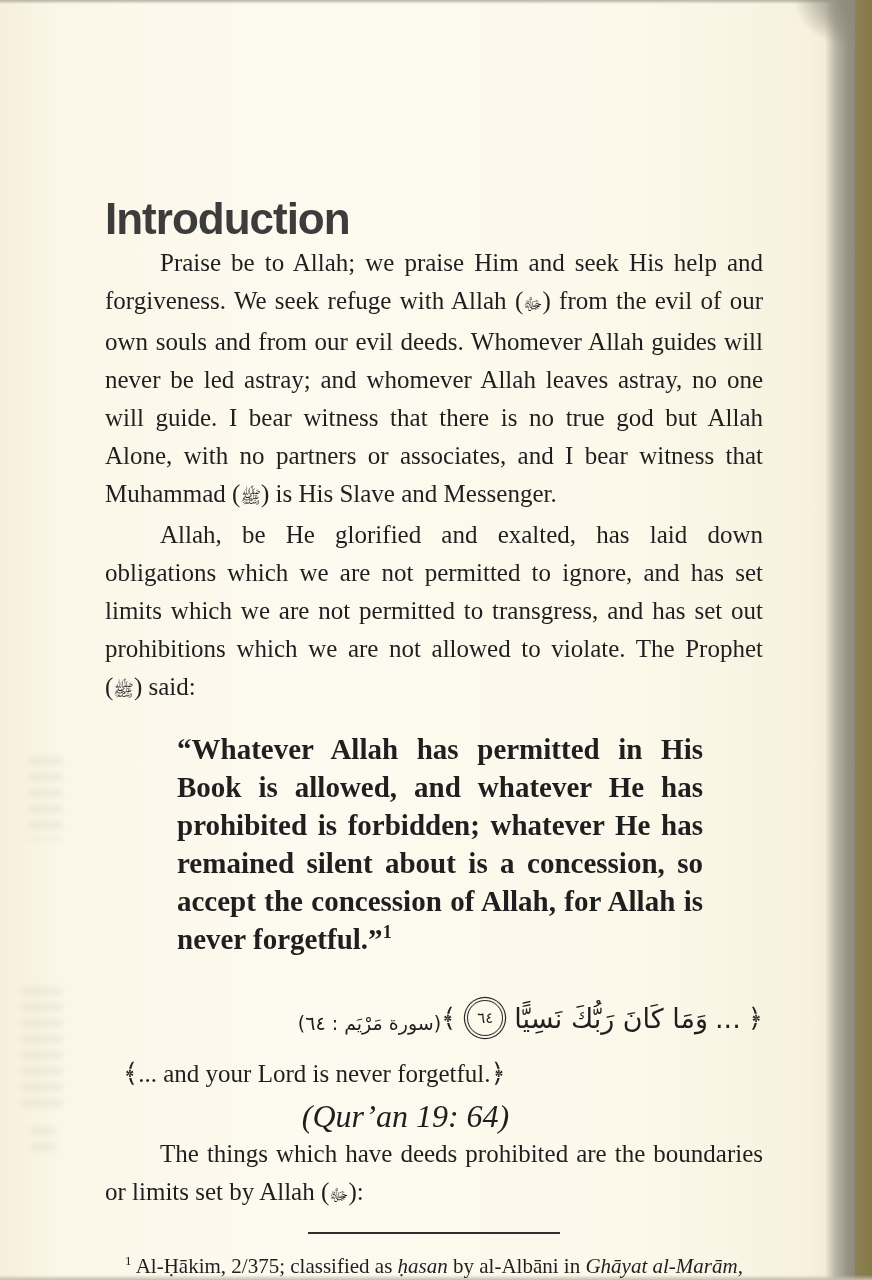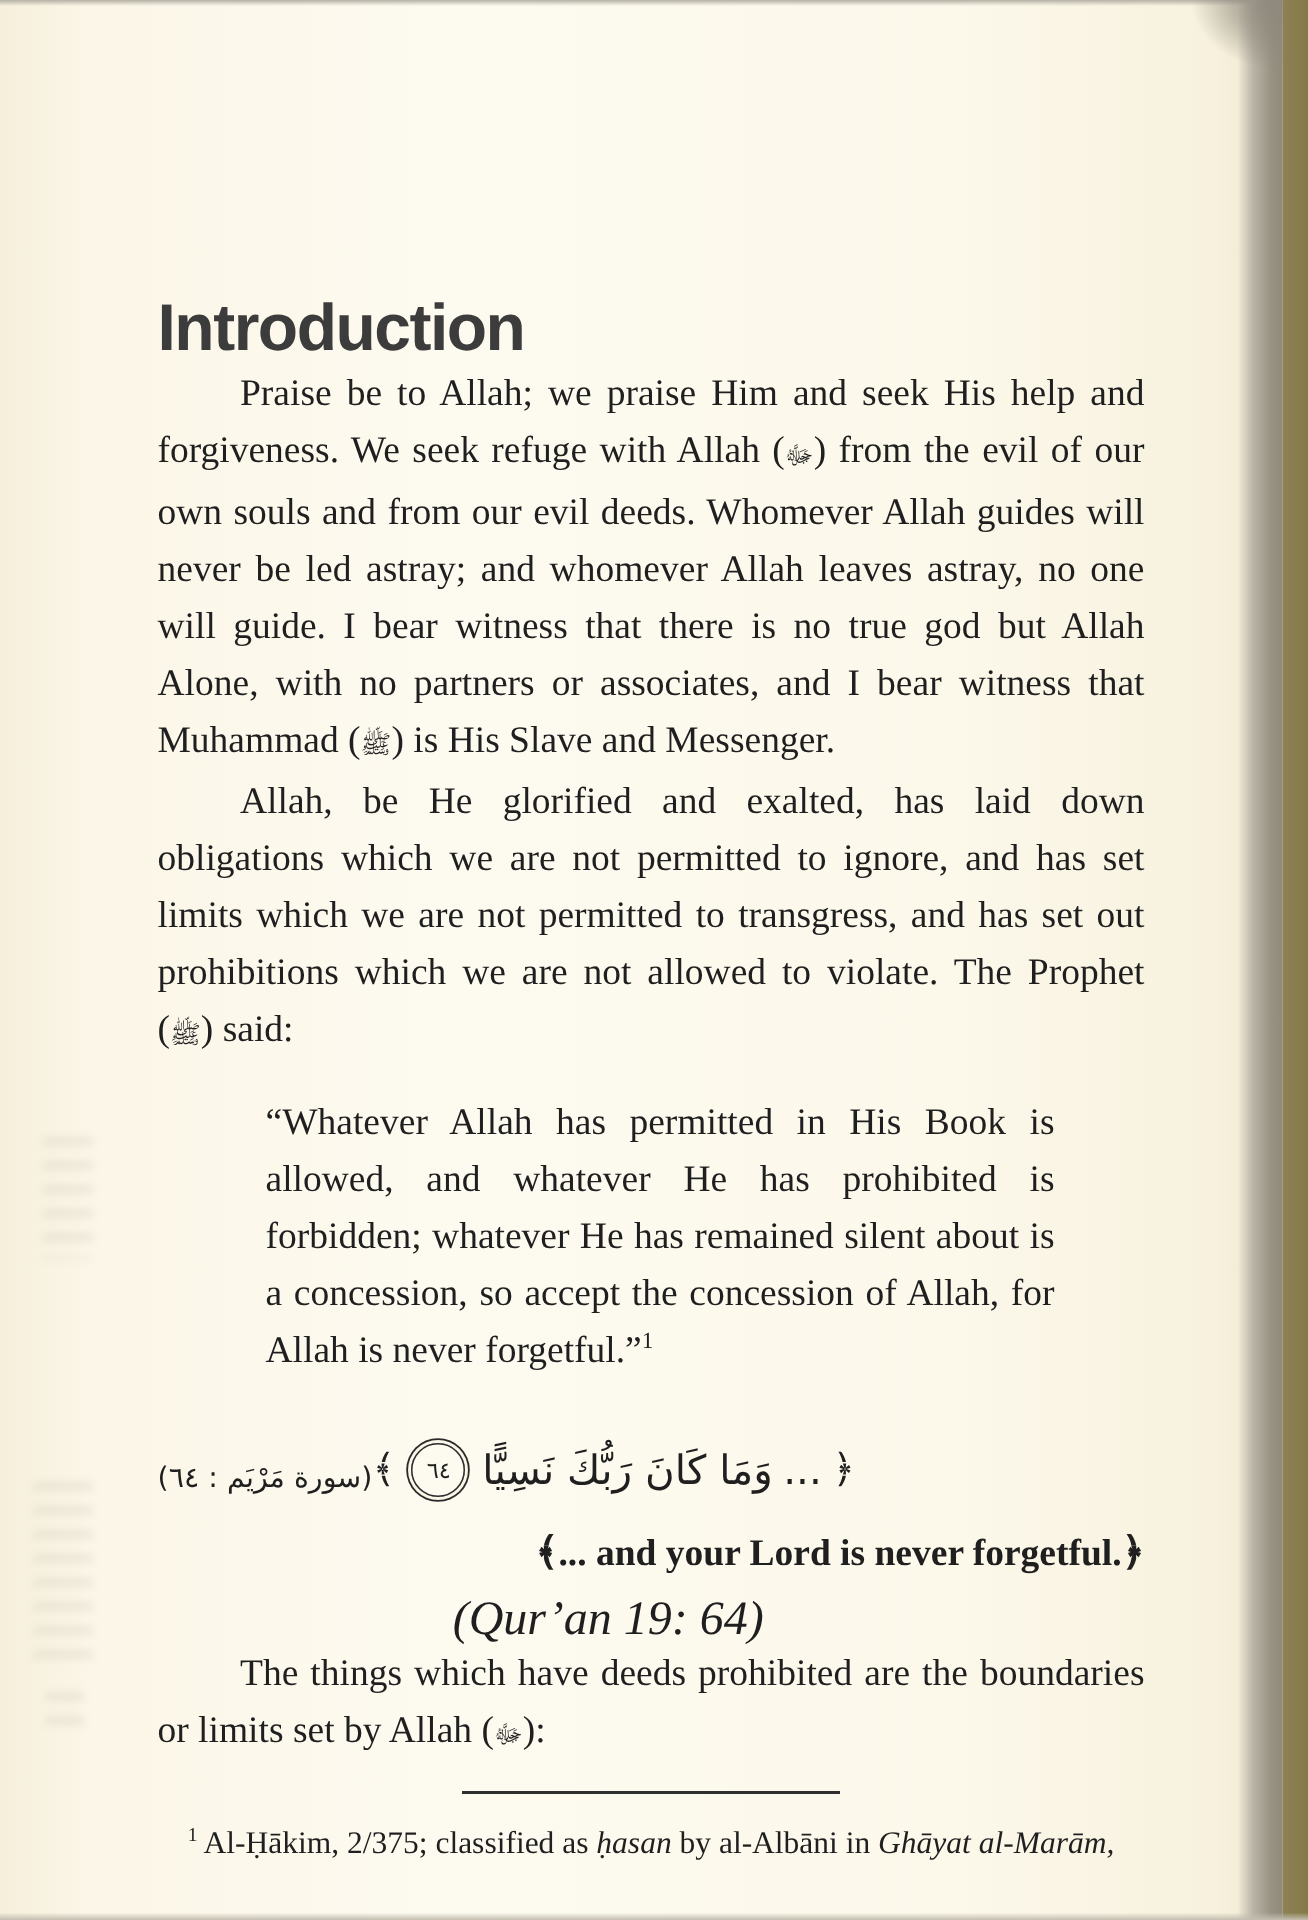--- a/index.html
+++ b/index.html
@@ -42,44 +42,44 @@
     color:var(--title,#3c3c3c);
   }
   p.body{
     margin:0;font-size:25px;line-height:38px;text-align:justify;
   }
   .indent{text-indent:55px;}
   .p1{margin-top:53px;}
   .p2{margin-top:19px;}
   .quote{
     margin:21px 0 0 72px;width:526px;
-    font-size:25px;line-height:38px;text-align:justify;
+    font-size:29px;line-height:38px;text-align:justify;font-weight:bold;
   }
   .ayah-intro{margin-top:23px;text-align:left;}
   .verse-row{
-    display:flex;justify-content:flex-start;align-items:flex-end;
+    display:flex;justify-content:flex-end;align-items:flex-end;
     margin-top:16px;min-height:62px;
   }
   .sura-ref{
     font-family:"DejaVu Sans", sans-serif;
     font-size:19px;padding-bottom:2px;direction:rtl;unicode-bidi:isolate;
   }
   .arabic-verse{
     font-family:"DejaVu Sans", sans-serif;
     font-size:27px;display:inline-flex;align-items:center;gap:7px;
     direction:ltr;
   }
   .ornate{font-size:26px;line-height:1;}
   .ayah-circle{
     display:inline-flex;align-items:center;justify-content:center;
     width:34px;height:34px;border:1.6px solid #2a2a2a;border-radius:50%;
     box-shadow:0 0 0 2px var(--paper,#fbf6e7),0 0 0 3.2px #2a2a2a;
     font-size:15px;margin:0 4px;
   }
-  .translation{margin:20px 0 0 18px;font-size:25px;line-height:36px;text-align:right;font-weight:bold;}
+  .translation{margin:20px 0 0 18px;font-size:25px;line-height:36px;text-align:left;}
   .citation{
     margin:6px 57px 0 0;font-size:32px;font-style:italic;text-align:center;
   }
   .p3{margin-top:17px;}
   .footnote-rule{
     margin-top:18px;width:252px;border:none;border-top:2.2px solid #2f2f2f;height:0;
   }
   .footnote{margin-top:12px;font-size:21px;line-height:40px;text-align:center;}
   sup{font-size:62%;line-height:0;vertical-align:super;}
   .hon{

